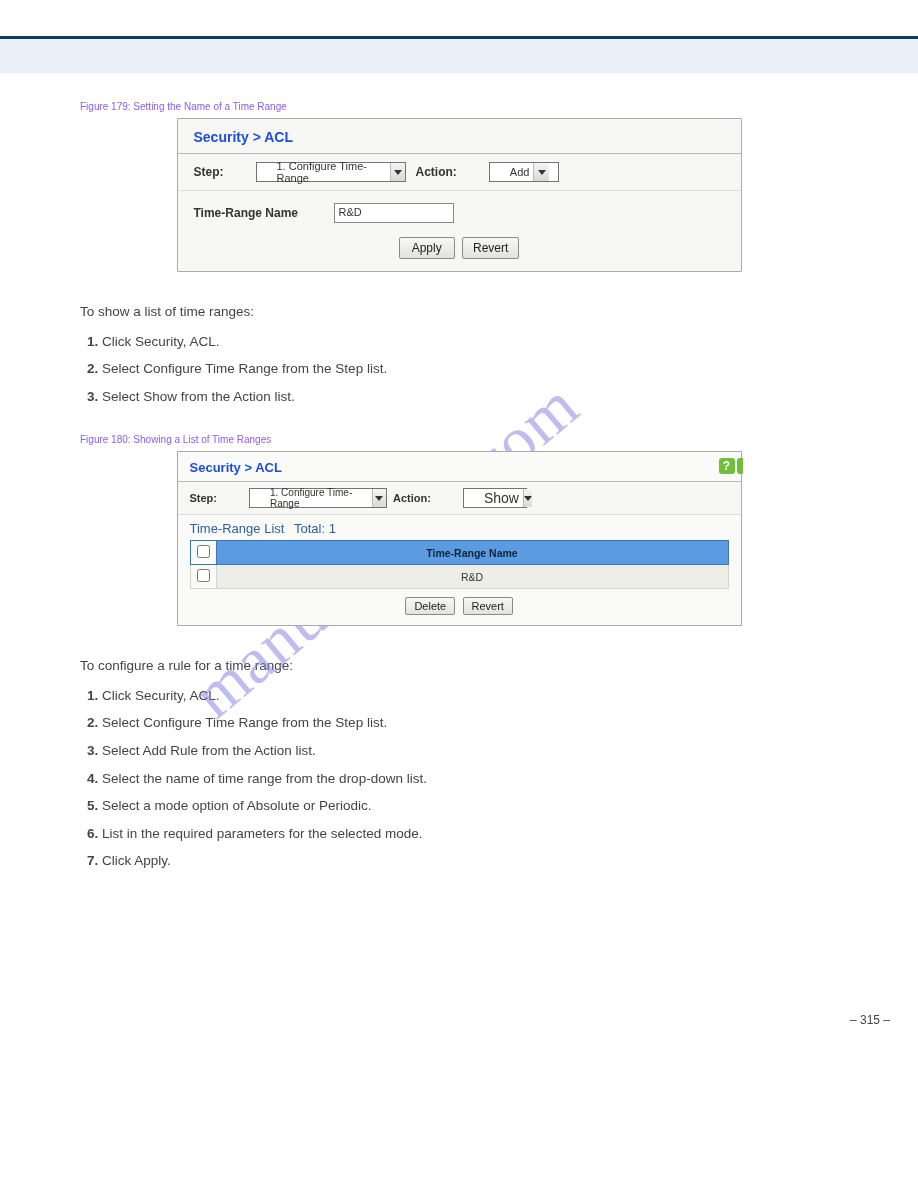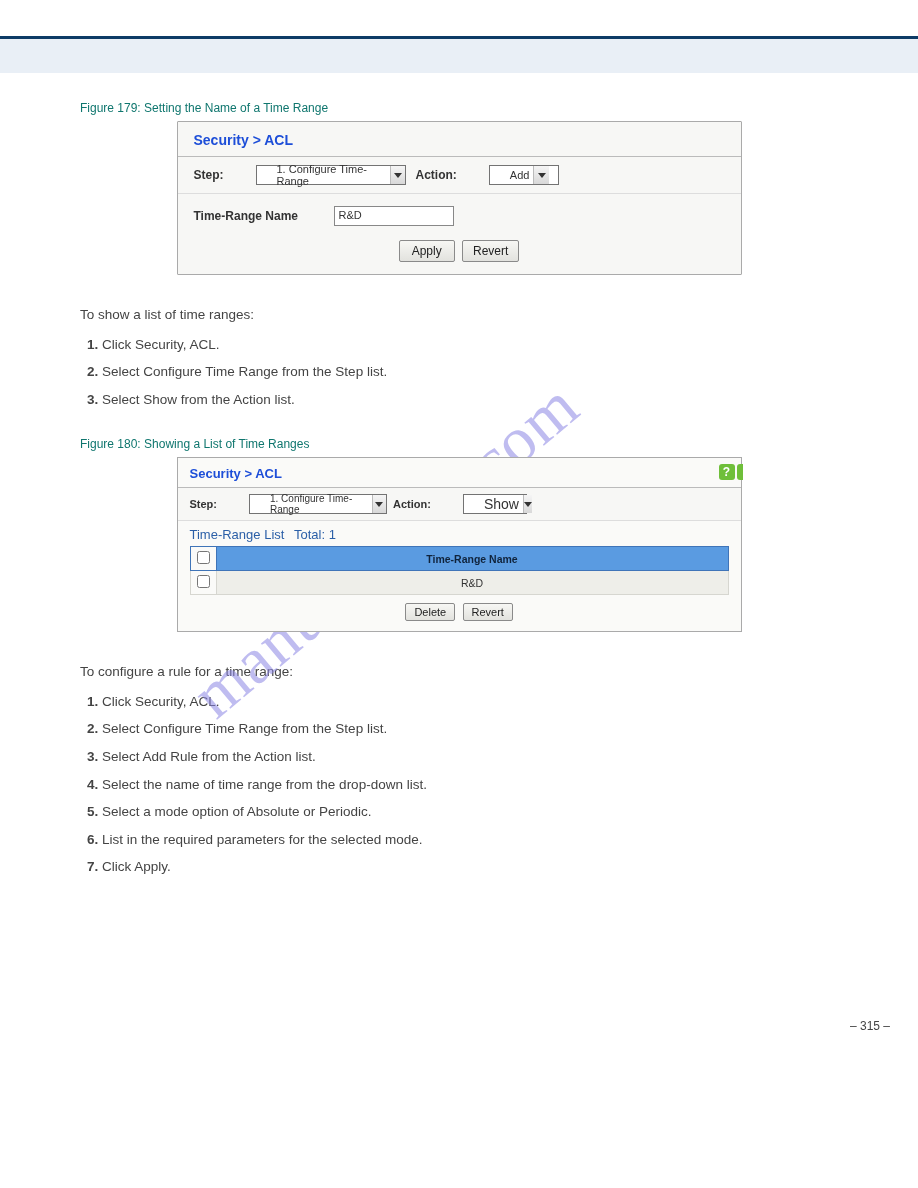--- a/index.html
+++ b/index.html
@@ -25,23 +25,23 @@
   .page-body {
     position: relative;
     padding: 0 80px 120px 80px;
   }
   .text-block {
     font-size: 13.5px;
     line-height: 1.45;
     color: #444;
   }
   .figure-label {
-    font-size: 12px;
+    font-size: 10px;
     margin: 28px 0 6px 0;
-    color: #0f766e;
+    color: #8b5cf6;
   }
   
   .fig1 {
     width: 565px;
     margin: 0 auto;
     background: #f7f7f5;
     border: 1px solid #aaa;
     border-radius: 1px;
   }
   .fig-title {

